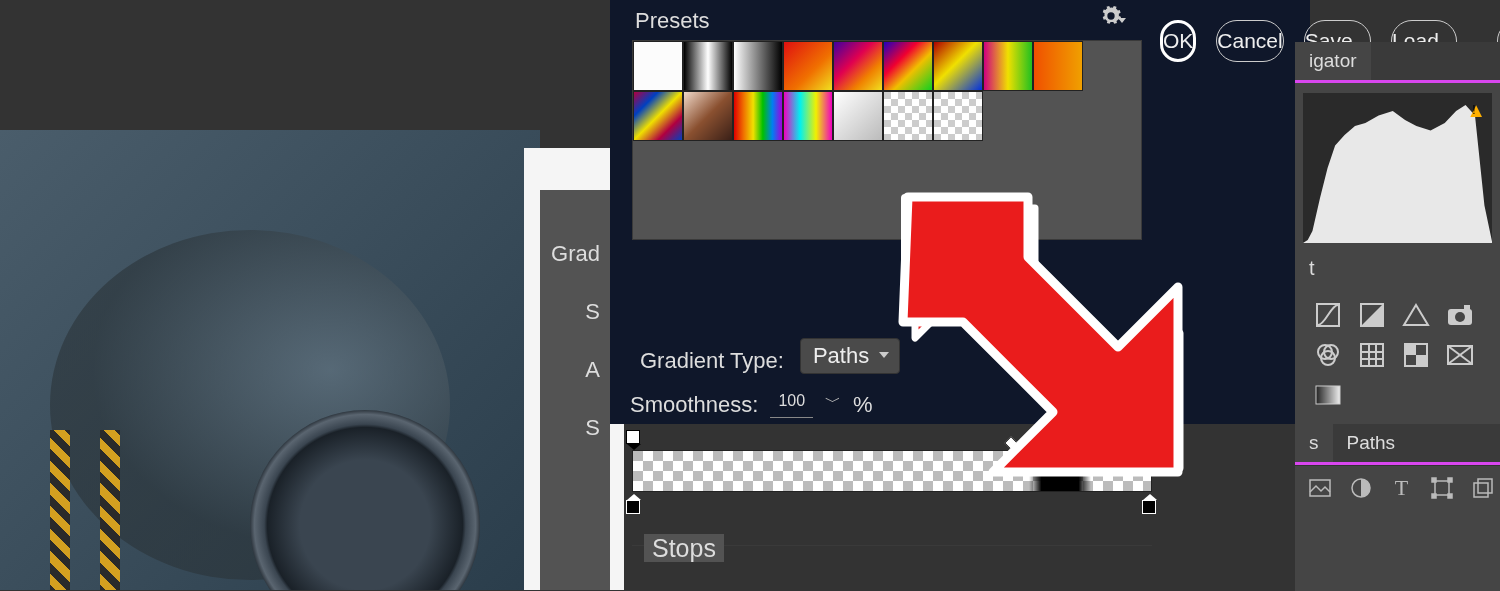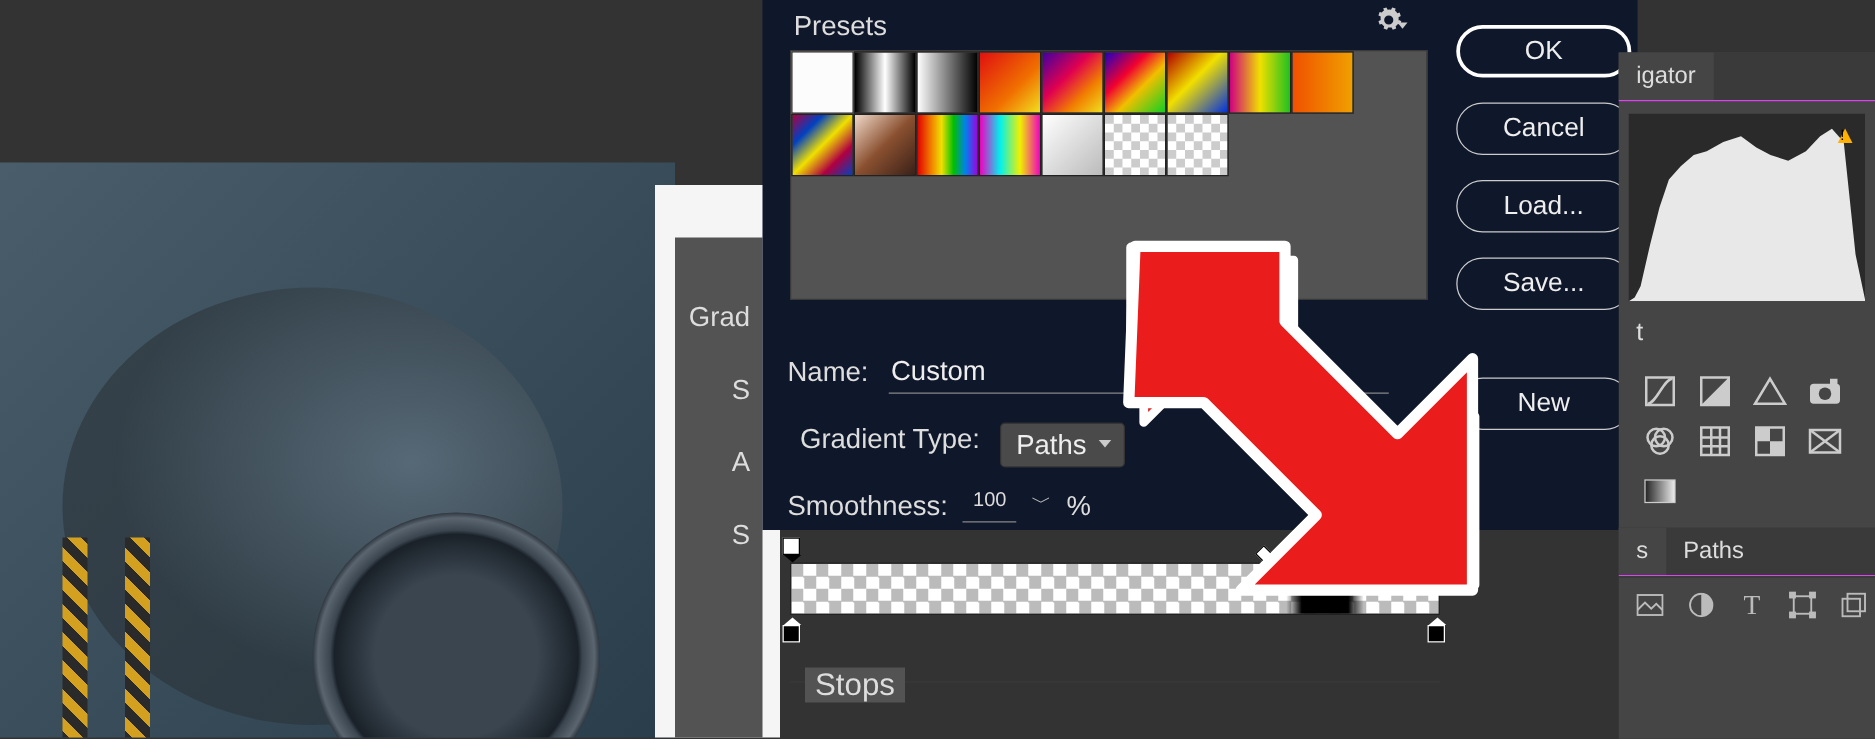--- a/index.html
+++ b/index.html
@@ -27,44 +27,44 @@
 .sw-yel2{background:linear-gradient(90deg,#d00080,#f0e000,#20c020)}
 .sw-or{background:linear-gradient(90deg,#f05000,#f0a000)}
 .sw-stripe{background:linear-gradient(135deg,#b00040,#0040c0 25%,#f0e000 50%,#b00040 75%,#0040c0)}
 .sw-cop{background:linear-gradient(135deg,#f0d8c8,#8a5030 50%,#3a2018)}
 .sw-rb{background:linear-gradient(90deg,#e00000,#f07000,#f0e000,#00c000,#0080f0,#a000e0)}
 .sw-rb2{background:linear-gradient(90deg,#f000c0,#00f0f0,#f0f000,#f000c0)}
 .sw-trans{background:repeating-conic-gradient(#fff 0 25%,#ccc 0 50%) 0 0/14px 14px}
 .label{color:#ddd;font-size:22px}
 .name-row{position:absolute;left:20px;top:280px;display:flex;align-items:center;gap:16px}
 .name-input{background:transparent;border:none;border-bottom:1px solid #888;color:#eee;font-size:22px;width:400px;padding:4px 2px}
-.type-row{position:absolute;left:30px;top:338px;display:flex;align-items:flex-start;gap:16px}
+.type-row{position:absolute;left:30px;top:338px;display:flex;align-items:flex-end;gap:16px}
 .select{background:#4a4a4a;border:1px solid #333;border-radius:4px;padding:4px 30px 4px 12px;color:#eee;font-size:22px;position:relative}
 .select::after{content:"";position:absolute;right:10px;top:13px;border-left:5px solid transparent;border-right:5px solid transparent;border-top:6px solid #ccc}
 .smooth-row{position:absolute;left:20px;top:392px;display:flex;gap:12px}
 .num{border-bottom:1px solid #888;padding:0 8px 2px;font-size:16px}
 .chev{font-size:16px;color:#bbb}
 .gbar-wrap{position:absolute;left:22px;top:450px;width:520px}
 .gbar{width:520px;height:42px;border:1px solid #222;background:repeating-conic-gradient(#fff 0 25%,#bbb 0 50%) 0 0/20px 20px;position:relative}
 .gbar-fill{position:absolute;left:76.5%;top:0;width:12%;height:100%;background:linear-gradient(90deg,rgba(0,0,0,0) 0%, #000 20%,#000 80%, rgba(0,0,0,0) 100%)}
 .stop-top{position:absolute;top:-20px;width:16px;height:18px}
 .stop-top .sq{width:14px;height:14px;background:#fff;border:1px solid #000}
 .stop-top .tri{width:0;height:0;border-left:7px solid transparent;border-right:7px solid transparent;border-top:6px solid #000;margin:0 auto}
 .stop-bot{position:absolute;bottom:-20px;width:16px;height:18px}
 .stop-bot .tri{width:0;height:0;border-left:7px solid transparent;border-right:7px solid transparent;border-bottom:6px solid #fff;margin:0 auto}
 .stop-bot .sq{width:14px;height:14px;background:#000;border:1px solid #fff}
 .diamond{position:absolute;top:-12px;width:10px;height:10px;background:#fff;border:1px solid #000;transform:rotate(45deg)}
 .stops-sec{position:absolute;left:22px;top:545px;width:520px;border-top:1px solid #3a3a3a;padding:18px 12px 0}
 .stops-sec .lbl{position:relative;top:-30px;background:#535353;padding:0 8px;font-size:25px}
-.btncol{position:absolute;left:550px;top:20px;width:150px;display:flex;flex-direction:column;gap:20px;align-items:center}
+.btncol{position:absolute;left:550px;top:20px;width:150px;display:flex;flex-direction:row;gap:20px;align-items:center}
 .btn{width:140px;height:42px;border-radius:21px;border:1.5px solid #ccc;background:transparent;color:#eee;font-size:21px;display:flex;align-items:center;justify-content:center;cursor:pointer}
 .btn.primary{border-width:3px;border-color:#fff}
 .right-panels{position:absolute;left:1295px;top:42px;width:205px;height:549px;background:#454545;color:#ccc}
 .tab{padding:8px 14px;font-size:19px;color:#ddd;background:transparent}
-.tab-row{display:flex;background:#3a3a3a;border-bottom:1px solid #d946ef}
+.tab-row{display:flex;background:#3a3a3a;border-bottom:3px solid #d946ef}
 .tab.active{background:#454545}
 .histo{position:relative;height:150px;margin:10px 8px 0;background:#2a2a2a}
 .histo svg{position:absolute;left:0;top:0;width:100%;height:100%}
 .warn{position:absolute;right:6px;top:6px;color:#ffb000;font-size:20px}
 .adj-icons{display:flex;flex-wrap:wrap;gap:14px;padding:18px 6px 10px 18px}
 .aicon{width:30px;height:26px;display:flex;align-items:center;justify-content:center;color:#ccc;font-size:22px}
 .footer-row{display:flex;gap:18px;padding:10px 6px 6px 14px;border-top:1px solid #333;align-items:center}
 .ficon{width:24px;height:24px;color:#bbb;font-size:20px;display:flex;align-items:center;justify-content:center}
 .opa-row{padding:10px 4px 0 0;text-align:right;font-size:19px;color:#888;display:flex;align-items:center;justify-content:flex-end;gap:6px}
 .opa-row .v{border-bottom:1px dotted #888;padding:0 2px}
@@ -112,24 +112,20 @@
       <div class="sw sw-stripe"></div>
       <div class="sw sw-cop"></div>
       <div class="sw sw-rb"></div>
       <div class="sw sw-rb2"></div>
       <div class="sw sw-trans" style="background:linear-gradient(135deg,#fff,#bbb),repeating-conic-gradient(#fff 0 25%,#ccc 0 50%) 0 0/14px 14px;background-blend-mode:normal"></div>
       <div class="sw sw-trans"></div>
       <div class="sw sw-trans"></div>
     </div>
   </div>
 
-  <div class="name-row">
-    <span class="label">Name:</span>
-    <input class="name-input" value="Custom" style="">
-  </div>
 
   <div class="type-row">
     <span class="label">Gradient Type:</span>
     <div class="select">
       <span>Paths</span>
     </div>
   </div>
 
   <div class="smooth-row">
     <span class="label">Smoothness:</span>
@@ -177,22 +173,22 @@
       </div>
   </div>
 
   <div class="stops-sec">
     <span class="lbl">Stops</span>
   </div>
 
   <div class="btncol">
     <div class="btn primary">OK</div>
     <div class="btn">Cancel</div>
+    <div class="btn">Save...</div>
     <div class="btn">Load...</div>
-    <div class="btn">Save...</div>
     <div style="height:14px"></div>
     <div class="btn">New</div>
   </div>
 </div>
 
 <svg class="arrow" width="320" height="300">
   <g fill="#ea1c1c" stroke="#fff" stroke-width="7" stroke-linejoin="round">
     <path d="M 35 30 L 155 30 L 155 90 L 130 65 L 260 195 L 300 155 L 300 290 L 165 290 L 205 250 L 75 120 L 35 160 Z" transform="rotate(0 160 160)"></path>
   </g>
 </svg>

